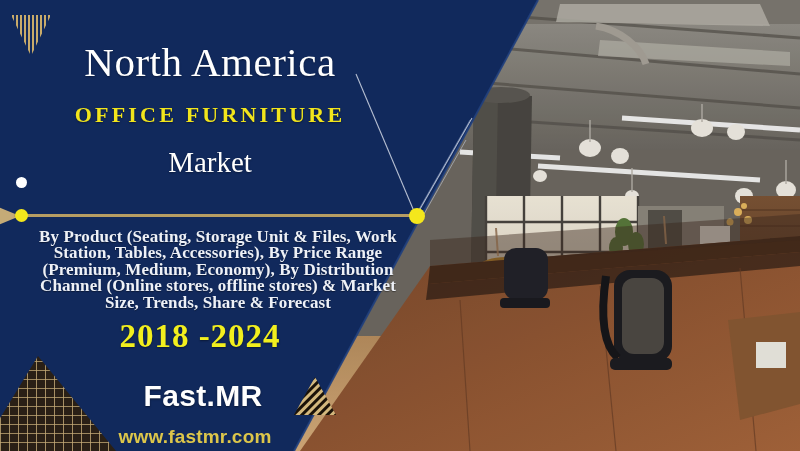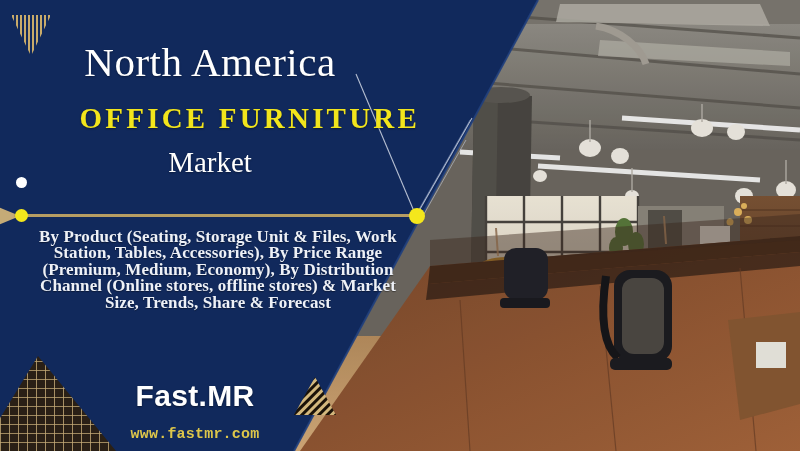--- a/index.html
+++ b/index.html
@@ -32,23 +32,23 @@
   
   .content{position:absolute;left:0;top:0;width:440px;height:451px;z-index:12;}
 
   .title-main{
     position:absolute;left:0;top:42px;width:420px;text-align:center;
     font-family:"Liberation Serif",serif;
     font-size:41px;color:#ffffff;letter-spacing:.5px;line-height:1;
     text-shadow:0 1px 2px rgba(0,0,0,.35);
   }
   .title-mid{
-    position:absolute;left:0;top:104px;width:420px;text-align:right;
+    position:absolute;left:0;top:104px;width:420px;text-align:center;
     font-family:"Liberation Serif",serif;font-weight:bold;
-    font-size:29px;color:#f2e51c;letter-spacing:3.2px;line-height:1;
+    font-size:22px;color:#f2e51c;letter-spacing:3.2px;line-height:1;
     text-shadow:0 1px 2px rgba(0,0,0,.4);
   }
   .title-last{
     position:absolute;left:0;top:148px;width:420px;text-align:center;
     font-family:"Liberation Serif",serif;
     font-size:29px;color:#ffffff;line-height:1;
     text-shadow:0 1px 2px rgba(0,0,0,.35);
   }
 
   .subtitle{
@@ -64,25 +64,26 @@
     font-family:"Liberation Serif",serif;font-weight:bold;
     font-size:33px;color:#f2ef1e;letter-spacing:1px;
     text-shadow:0 1px 2px rgba(0,0,0,.4);
   }
 
   .logo{
     position:absolute;left:0;top:379px;width:390px;text-align:center;
     font-family:"Liberation Sans",sans-serif;font-weight:bold;
     font-size:30px;color:#ffffff;letter-spacing:.3px;
     text-shadow:0 1px 2px rgba(0,0,0,.45);
+    padding-left:8px;
   }
   .website{
     position:absolute;left:0;top:426px;width:390px;text-align:center;
-    font-family:Liberation Mono, monospace;font-weight:bold;
-    font-size:15px;color:#ddc64a;letter-spacing:.2px;
+    font-family:Liberation Sans, sans-serif;font-weight:bold;
+    font-size:19px;color:#ddc64a;letter-spacing:.2px;
   }
 
   
   .decor{position:absolute;z-index:11;pointer-events:none;}
   .dot-white{
     position:absolute;left:16px;top:177px;width:11px;height:11px;
     border-radius:50%;background:#ffffff;z-index:11;
   }
   .gold-line{
     position:absolute;left:14px;top:214px;width:400px;height:3px;
@@ -360,17 +361,18 @@
     <g clip-path="url(#tri3)">
         <rect width="44" height="42" fill="url(#dstripe)"></rect>
       </g>
   </svg>
 
   <div class="content">
     <div class="title-main">North America</div>
     <div class="title-mid">OFFICE FURNITURE</div>
     <div class="title-last">Market</div>
     <div class="subtitle">By Product (Seating, Storage Unit &amp; Files, Work Station, Tables, Accessories), By Price Range (Premium, Medium, Economy), By Distribution Channel (Online stores, offline stores) &amp; Market Size, Trends, Share &amp; Forecast</div>
+    <div class="years">2018 -2024</div>
     <div class="logo">Fast.MR</div>
     <div class="website">www.fastmr.com</div>
   </div>
 
 </div>
 
 </body></html>

